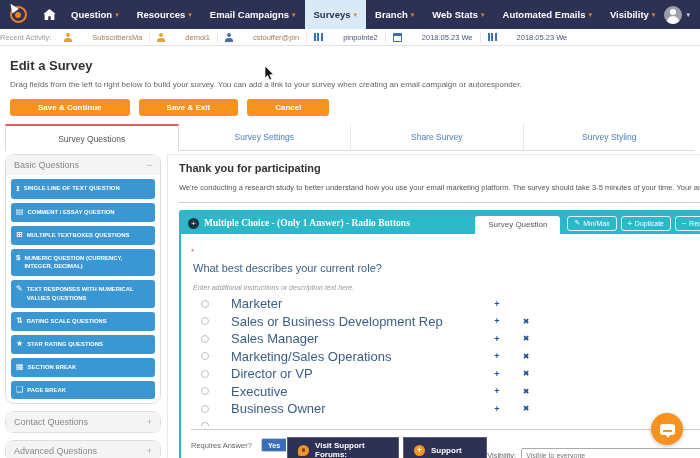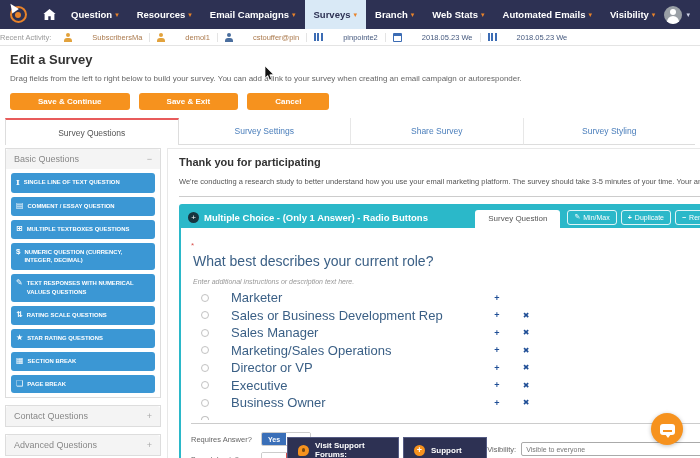--- a/index.html
+++ b/index.html
@@ -42,37 +42,37 @@
   .mi-person-orange::after, .mi-person-blue::after { content:""; position:absolute; left:0; bottom:0;
     width:8px; height:4px; border-radius:3px 3px 0 0; background:currentColor; }
   .mi-chart { width:9px; height:8px; color:#3c6cb4;
     background:linear-gradient(to top,currentColor 0 100%);
     -webkit-mask:linear-gradient(to right,#000 0 2px,transparent 2px 3.5px,#000 3.5px 5.5px,transparent 5.5px 7px,#000 7px 9px);
     mask:linear-gradient(to right,#000 0 2px,transparent 2px 3.5px,#000 3.5px 5.5px,transparent 5.5px 7px,#000 7px 9px); }
   .mi-cal { width:9px; height:9px; border:1px solid #3c6cb4; border-top:3px solid #3c6cb4; border-radius:1px; background:#fff; }
 
   
   .page-header { padding:4px 10px 0 10px; }
-  .page-title { font-size:13px; font-weight:bold; color:#333; margin-top:2px; }
+  .page-title { font-size:13px; font-weight:bold; color:#333; margin-top:8px; }
   .page-desc { font-size:8px; color:#666; margin-top:7px; }
   .header-buttons { display:flex; gap:9px; margin:10px 0 8px 0; }
   .btn-orange { background:#f6921e; color:#fff; font-weight:bold; font-size:8px;
     padding:4px 28px; border:none; border-radius:3px; cursor:pointer; }
 
   
   .tabs { display:flex; margin:0 5px; }
   .tab { flex:1; text-align:center; font-size:8.5px; color:#4a7ebb; padding:8px 0 7px 0;
     border-bottom:1px solid #ddd; border-right:1px solid #e7e7e7; cursor:pointer; background:#fff; }
   .tab:last-child { border-right:none; }
   .tab.active { color:#555; border:1px solid #ddd; border-top:2px solid #e85b5b; border-bottom:none; font-weight:normal; }
 
   
   .content { display:flex; padding:3px 5px 0 5px; }
   .sidebar { width:156px; flex:none; }
-  .panel { border:1px solid #ddd; border-radius:0; background:#fff; }
+  .panel { border:1px solid #ddd; border-radius:9px; background:#fff; }
   .panel-header { background:#f4f4f4; padding:5px 8px; color:#888; font-size:9px;
     display:flex; justify-content:space-between; align-items:center; cursor:pointer; border-radius:3px 3px 0 0; }
   .panel-header .pm { color:#aaa; font-size:9px; }
   .qtype-btn { display:flex; align-items:flex-start; gap:4px; background:#3b97d4; color:#fff;
     margin:4px 5px; padding:5px 5px; border-radius:3px; font-size:5.9px; font-weight:bold; cursor:grab; line-height:1.5; }
   .qtype-btn .gi { font-size:8px; line-height:1.1; flex:none; }
   .g-ibeam::before { content:"I"; font-family:"DejaVu Serif","Liberation Serif",serif; }
   .g-lines::before { content:"▤"; }
   .g-boxes::before { content:"⊞"; }
   .g-dollar::before { content:"$"; }
@@ -87,33 +87,33 @@
   .main { flex:1; margin-left:6px; position:relative; }
   .main-card { border:1px solid #e8e8e8; background:#fff; padding:7px 11px 10px 11px; }
   .intro-title { font-size:11px; font-weight:bold; color:#333; }
   .intro-text { font-size:7.5px; color:#555; margin-top:9px; white-space:nowrap; overflow:hidden; }
   .intro-divider { border:none; border-top:1px solid #ccc; margin-top:10px; }
 
   .qcard { border:2px solid #2bb8c9; border-radius:3px; margin-top:7px; background:#fff; }
   .qheader { background:#2bb8c9; height:22px; display:flex; align-items:center; padding:0 0 0 7px; color:#fff; }
   .move-icon { width:11px; height:11px; background:#17343f; border-radius:50%; color:#fff; font-size:8px;
     line-height:11px; text-align:center; margin-right:5px; flex:none; cursor:move; }
-  .qtitle { font-size:9.5px; font-weight:bold; white-space:nowrap; }
+  .qtitle { font-size:9.5px; font-weight:bold; white-space:nowrap;font-family:Liberation Serif, serif; }
   .qtab { margin-left:auto; align-self:flex-end; background:#fff; color:#555; font-size:8px;
     padding:4px 13px 5px 13px; border-radius:3px 3px 0 0; cursor:pointer; white-space:nowrap; }
   .qactions { display:flex; gap:4px; padding:0 5px 0 7px; }
   .qbtn { border:1px solid rgba(255,255,255,.85); border-radius:3px; color:#fff; font-size:7px;
     padding:2.5px 6px; display:flex; align-items:center; gap:3px; cursor:pointer; white-space:nowrap; }
   .a-pencil::before { content:"✎"; font-size:7px; }
   .a-plus::before { content:"+"; font-weight:bold; }
   .a-minus::before { content:"−"; font-weight:bold; }
 
   .qbody { position:relative; padding:6px 10px 0 10px; }
   .req-star { color:#d9534f; font-size:8px; }
-  .qtext { font-size:14px; color:#3a5f85; margin-left:2px; }
+  .qtext { font-size:11px; color:#3a5f85; margin-left:2px; }
   .qhint { font-size:7px; font-style:italic; color:#999; margin:8px 0 4px 2px; }
   .options { position:relative; height:127px; overflow:hidden; }
   .opt { display:flex; align-items:center; height:17.5px; }
   .radio { width:8px; height:8px; border:1px solid #c2c2c2; border-radius:50%; margin-left:10px; flex:none; cursor:pointer; }
   .opt-label { margin-left:22px; width:252px; font-size:13px; color:#3a5f85; }
   .opt-plus { width:28px; text-align:center; color:#1f4e96; font-weight:bold; font-size:9px; cursor:pointer; }
   .opt-x { width:30px; text-align:center; color:#1f4e96; font-weight:bold; font-size:8px; cursor:pointer; visibility:hidden; }
   .opt-x.show { visibility:visible; }
   .partial-radio { width:8px; height:4px; border:1px solid #c2c2c2; border-bottom:none;
     border-radius:5px 5px 0 0; margin-left:10px; }

